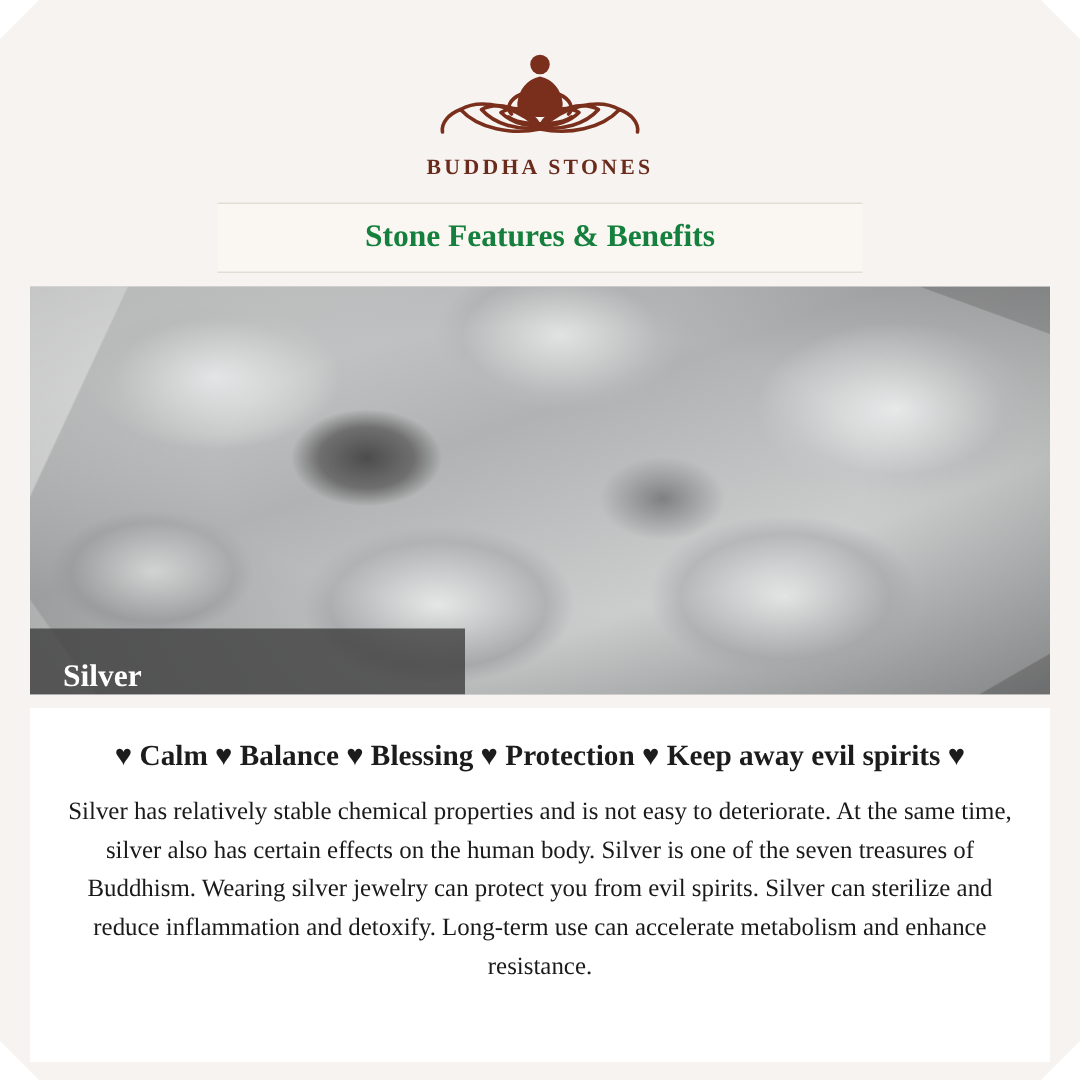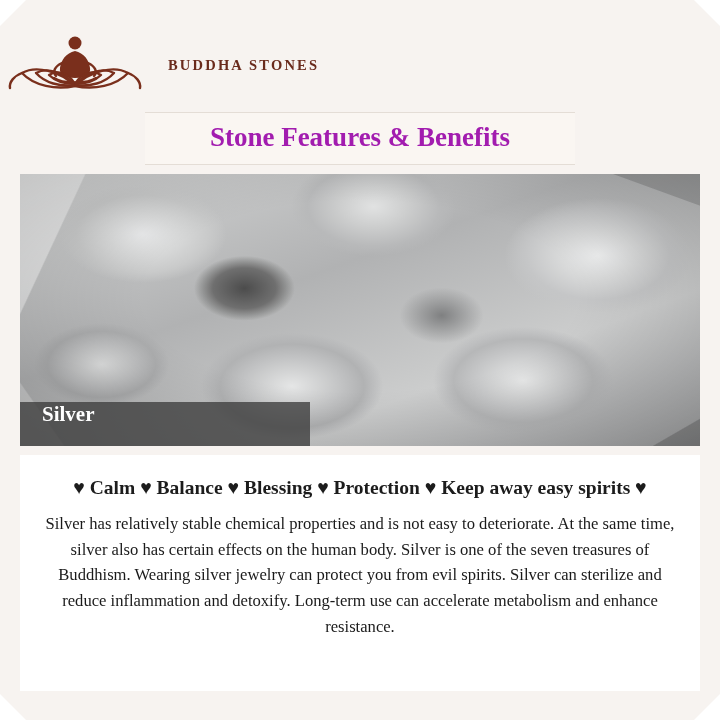--- a/index.html
+++ b/index.html
@@ -37,23 +37,22 @@
     top: 0;
     left: 0;
     width: 720px;
     height: 720px;
   }
 
   
   .logo-block {
     padding-top: 26px;
     display: flex;
-    flex-direction: row;
+    flex-direction: column;
     align-items: center;
-    gap: 18px;
   }
   .logo-mark {
     width: 150px;
     height: 72px;
     display: block;
   }
   .brand-name {
     margin-top: 6px;
     font-size: 14.5px;
     letter-spacing: 2.2px;
@@ -66,23 +65,23 @@
   .title-bar {
     margin: 14px auto 0 auto;
     width: 430px;
     background: #faf6f2;
     border-top: 1px solid #e4ddd6;
     border-bottom: 1px solid #e4ddd6;
     text-align: center;
     padding: 9px 0 11px 0;
   }
   .title-bar .title {
-    font-size: 27px;
-    font-weight: bold;
-    color: #a21caf;
+    font-size: 21px;
+    font-weight: bold;
+    color: #15803d;
     font-family: "Liberation Serif", serif;
   }
 
   
   .photo-wrap {
     position: relative;
     margin: 9px 20px 0 20px;
     height: 272px;
     overflow: hidden;
     background: #b9bcc0;
@@ -118,21 +117,21 @@
     background: radial-gradient(ellipse at 50% 45%, rgba(0,0,0,0) 45%, rgba(0,0,0,0.18) 100%);
   }
   .caption-band {
     position: absolute;
     left: 0;
     bottom: 0;
     width: 290px;
     height: 44px;
     background: rgba(60,60,60,0.78);
     display: flex;
-    align-items: flex-start;
+    align-items: flex-end;
   }
   .caption-band .caption {
     color: #ffffff;
     font-size: 21px;
     font-weight: bold;
     padding-left: 22px;
     font-family: "Liberation Serif", serif;
   }
 
   
@@ -202,21 +201,21 @@
     <div class="photo-wrap">
       <div class="photo"></div>
       <div class="photo-facets"></div>
       <div class="photo-vignette"></div>
       <div class="caption-band">
         <span class="caption">Silver</span>
       </div>
     </div>
 
     <div class="text-card">
-      <div class="keywords">♥ Calm ♥ Balance ♥ Blessing ♥ Protection ♥ Keep away easy spirits ♥</div>
+      <div class="keywords">♥ Calm ♥ Balance ♥ Blessing ♥ Protection ♥ Keep away evil spirits ♥</div>
       <div class="body-text">Silver has relatively stable chemical properties and is not easy to deteriorate. At the same time, silver also has certain effects on the human body. Silver is one of the seven treasures of Buddhism. Wearing silver jewelry can protect you from evil spirits. Silver can sterilize and reduce inflammation and detoxify. Long-term use can accelerate metabolism and enhance resistance.</div>
     </div>
 
   </div>
 
   <div class="corner tl"></div>
   <div class="corner tr"></div>
   <div class="corner bl"></div>
   <div class="corner br"></div>
 

